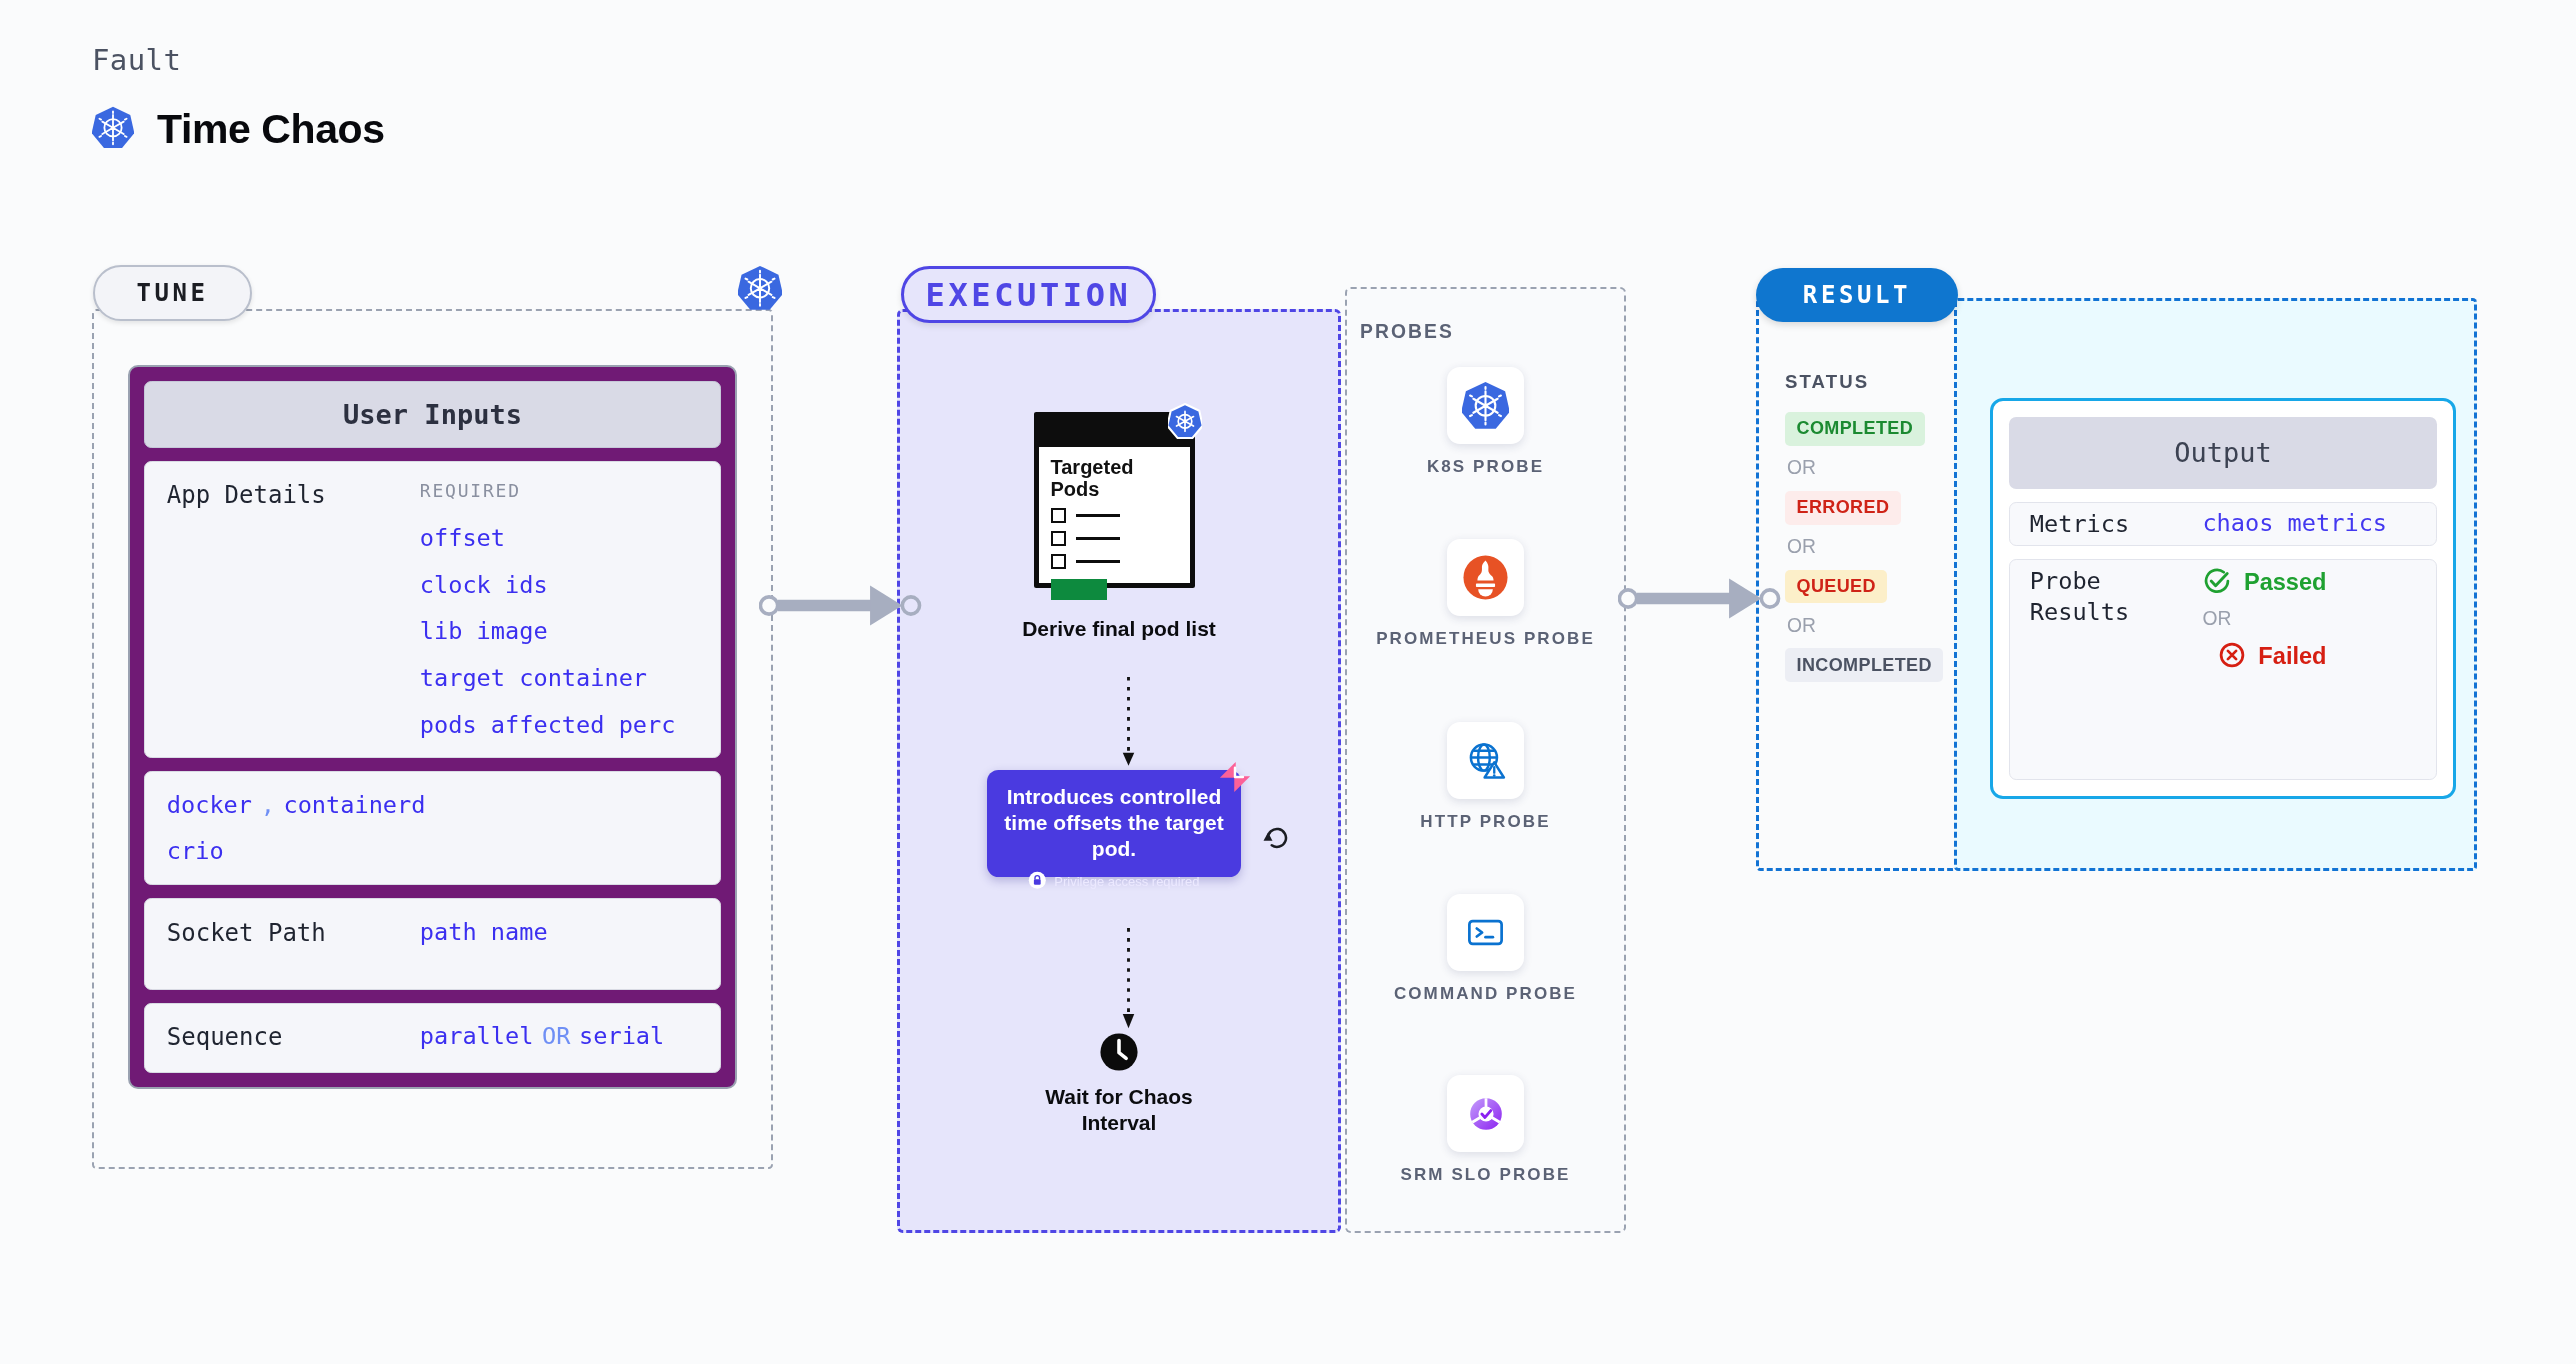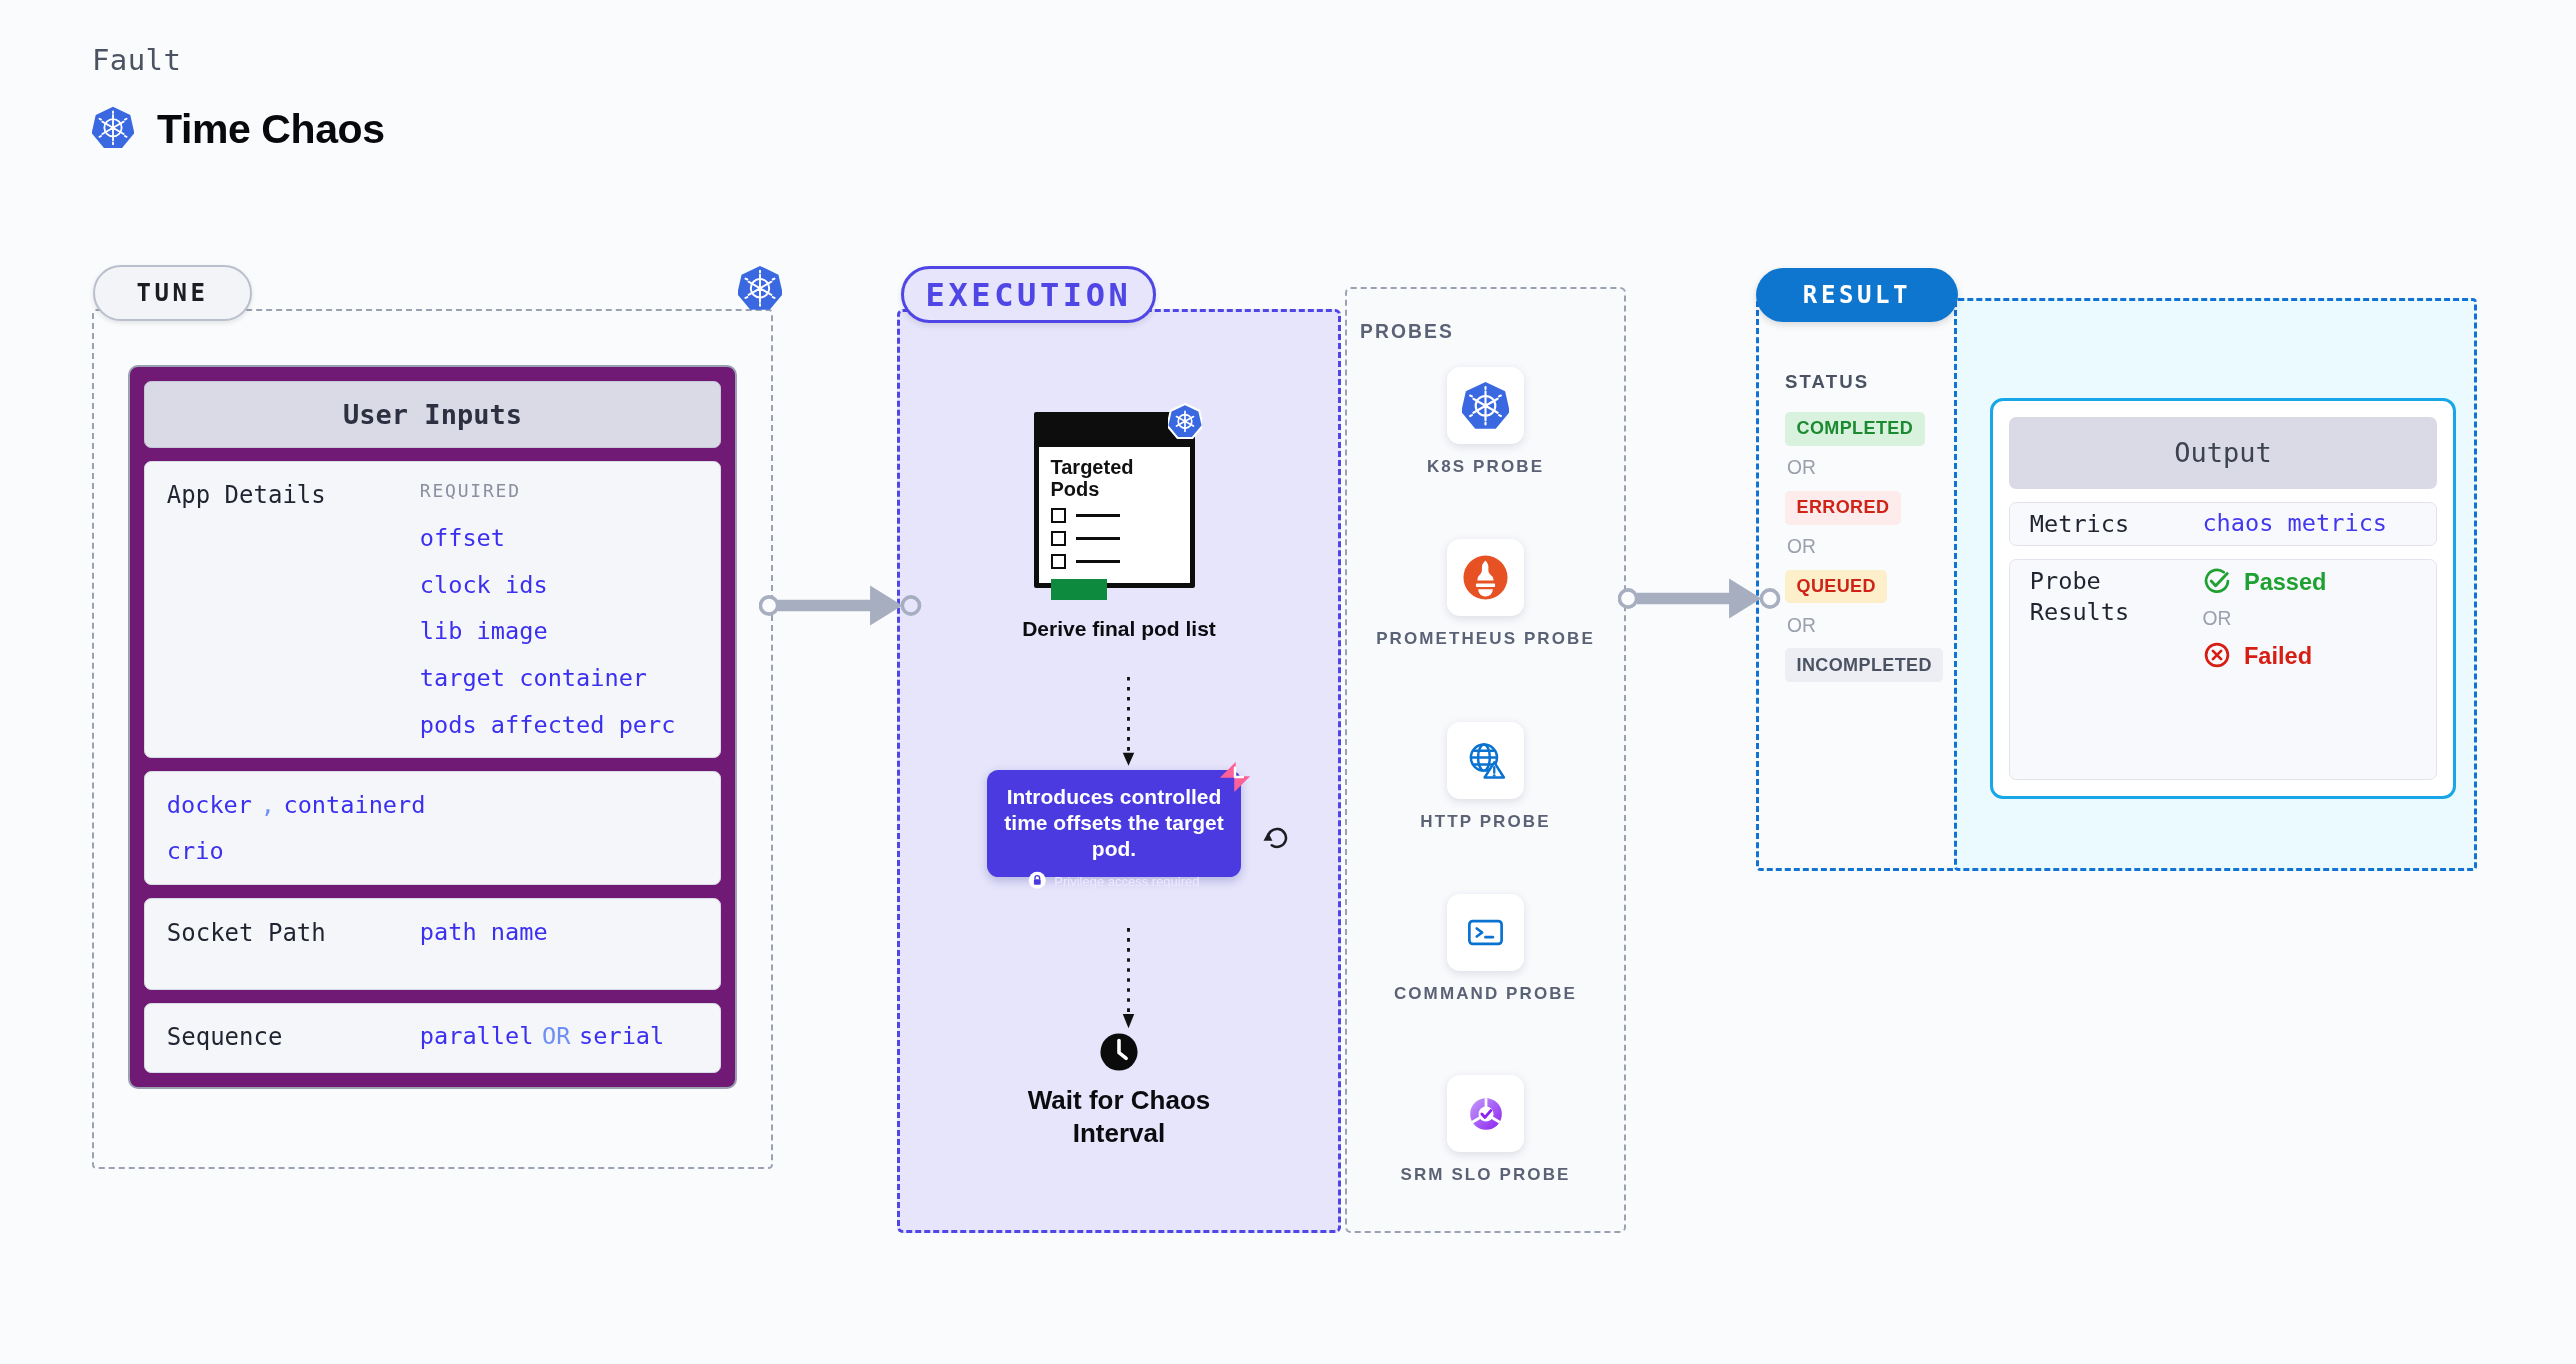--- a/index.html
+++ b/index.html
@@ -123,21 +123,21 @@
   }
   #callout-priv {
     display: flex; align-items: center; justify-content: center; gap: 7.2px; margin-top: 10px;
   }
   #callout-priv span { color: #ece9ff; font-size: 13px; }
   #pink-badge { position: absolute; right: -11.5px; top: -11.5px; }
   #refresh-icon { position: absolute; left: 1262px; top: 822px; }
 
   
   #clock-wrap { position: absolute; left: 897px; top: 1032px; width: 444px; text-align: center; }
-  #clock-label { margin-top: 10px; font-size: 26px; font-weight: 700; color: #0b0c0f; line-height: 1.25; }
+  #clock-label { margin-top: 10px; font-size: 21px; font-weight: 700; color: #0b0c0f; line-height: 1.25; }
 
   
   .probe-tile { position: absolute; width: 281px; left: 1345px; text-align: center; }
   .tile-box {
     width: 77px; height: 77px; margin: 0 auto;
     background: #fff; border-radius: 13px;
     box-shadow: 0 2.9px 8.6px rgba(40,50,90,.13);
     display: flex; align-items: center; justify-content: center;
   }
   .tile-label {
@@ -184,21 +184,21 @@
   }
   .out-row {
     background: #f8f9fc; border: 1.4px solid #e2e4ec; border-radius: 7.2px;
     display: flex; padding: 6px 20px; gap: 18.6px;
   }
   .out-label {
     font-family: "DejaVu Sans Mono", monospace; font-size: 23.6px; color: #1f2430;
     width: 154px; flex: none; line-height: 1.3;
   }
   .out-val { font-family: "DejaVu Sans Mono", monospace; font-size: 23.6px; color: #4338f0; }
-  .pf-line { display: flex; align-items: center; gap: 11.5px; }
+  .pf-line { display: flex; align-items: center; gap: 11.5px; justify-content: flex-end; }
   .pf-text { font-size: 23.6px; font-weight: 700; }
 
   
   .connector { position: absolute; }
 </style>
 </head>
 <body>
 
 <div id="header">
   <div id="fault-label">Fault</div>

